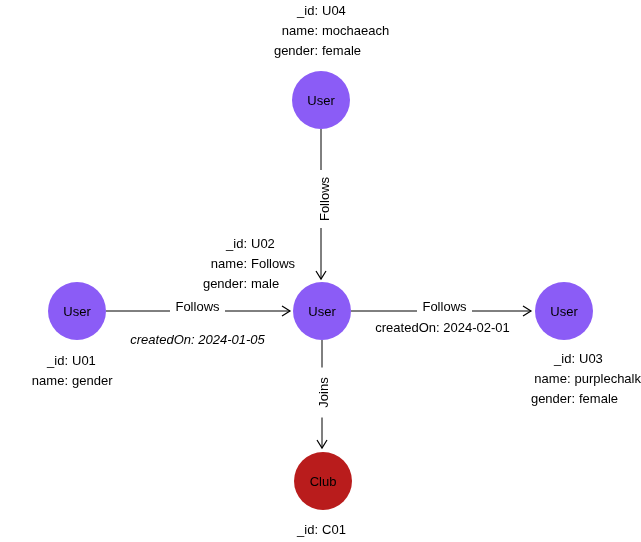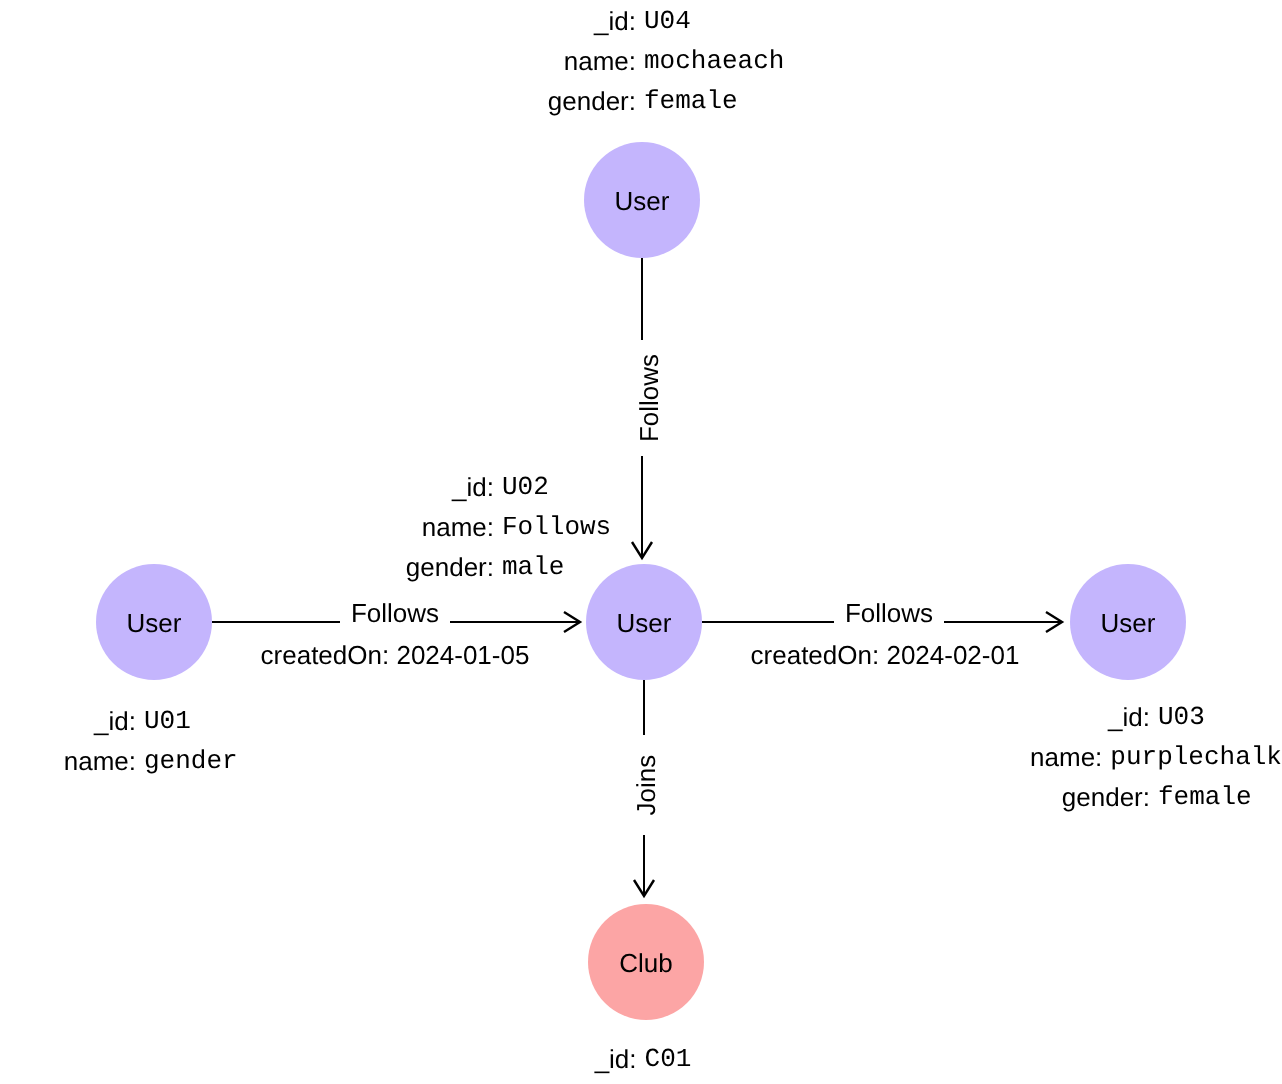--- a/index.html
+++ b/index.html
@@ -16,32 +16,32 @@
   .edges-layer { position: absolute; left: 0; top: 0; }
   .edges-layer line { stroke: #000000; stroke-width: 1; }
 
   .node {
     position: absolute;
     width: 58px; height: 58px;
     border-radius: 50%;
     display: flex; align-items: center; justify-content: center;
     font-size: 13px;
   }
-  .node.user { background: #c4b5fd; }
-  .node.club { background: #fca5a5; }
+  .node.user { background: #8b5cf6; }
+  .node.club { background: #b91c1c; }
 
   .pbox {
     position: absolute;
     background: #ffffff;
     line-height: 20px;
     padding: 1px 0;
   }
   .prow { display: flex; }
   .pkey { display: inline-block; width: var(--kw); text-align: right; white-space: pre; }
-  .pval { margin-left: 4px; white-space: pre; font-family: Liberation Mono, monospace; }
+  .pval { margin-left: 4px; white-space: pre; }
   .pbox.center .prow { justify-content: center; }
   .pbox.center .pkey { width: auto; }
 
   .elabel {
     position: absolute;
     background: #ffffff;
     display: flex; align-items: center; justify-content: center;
     white-space: nowrap;
   }
   .elabel.vert { transform: rotate(-90deg); }
@@ -59,21 +59,21 @@
     </defs>
     <line x1="321" y1="129" x2="321" y2="279" marker-end="url(#arrow)"></line>
     <line x1="106" y1="311" x2="290" y2="311" marker-end="url(#arrow)"></line>
     <line x1="351" y1="311" x2="531" y2="311" marker-end="url(#arrow)"></line>
     <line x1="322" y1="340" x2="322" y2="448" marker-end="url(#arrow)"></line>
   </svg>
 
   <div class="elabel vert" style="left:295px; top:190px; width:58px; height:18px;">Follows</div>
 
   <div class="elabel" style="left:170px; top:297px; width:55px; height:19px;">Follows</div>
-  <div class="elabel" style="left:120px; top:316px; width:155px; height:23px;">createdOn: 2024-01-05</div>
+  <div class="elabel" style="left:120px; top:328px; width:155px; height:23px;font-style:italic;">createdOn: 2024-01-05</div>
 
   <div class="elabel" style="left:417px; top:297px; width:55px; height:19px;">Follows</div>
   <div class="elabel" style="left:365px; top:316px; width:155px; height:23px;">createdOn: 2024-02-01</div>
 
   <div class="elabel vert" style="left:298px; top:384px; width:50px; height:17px;">Joins</div>
 
   <div class="pbox" style="left:242px; top:0; width:156px; --kw:76px;">
     <div class="prow">
       <span class="pkey">_id:</span>
       <span class="pval">U04</span>

